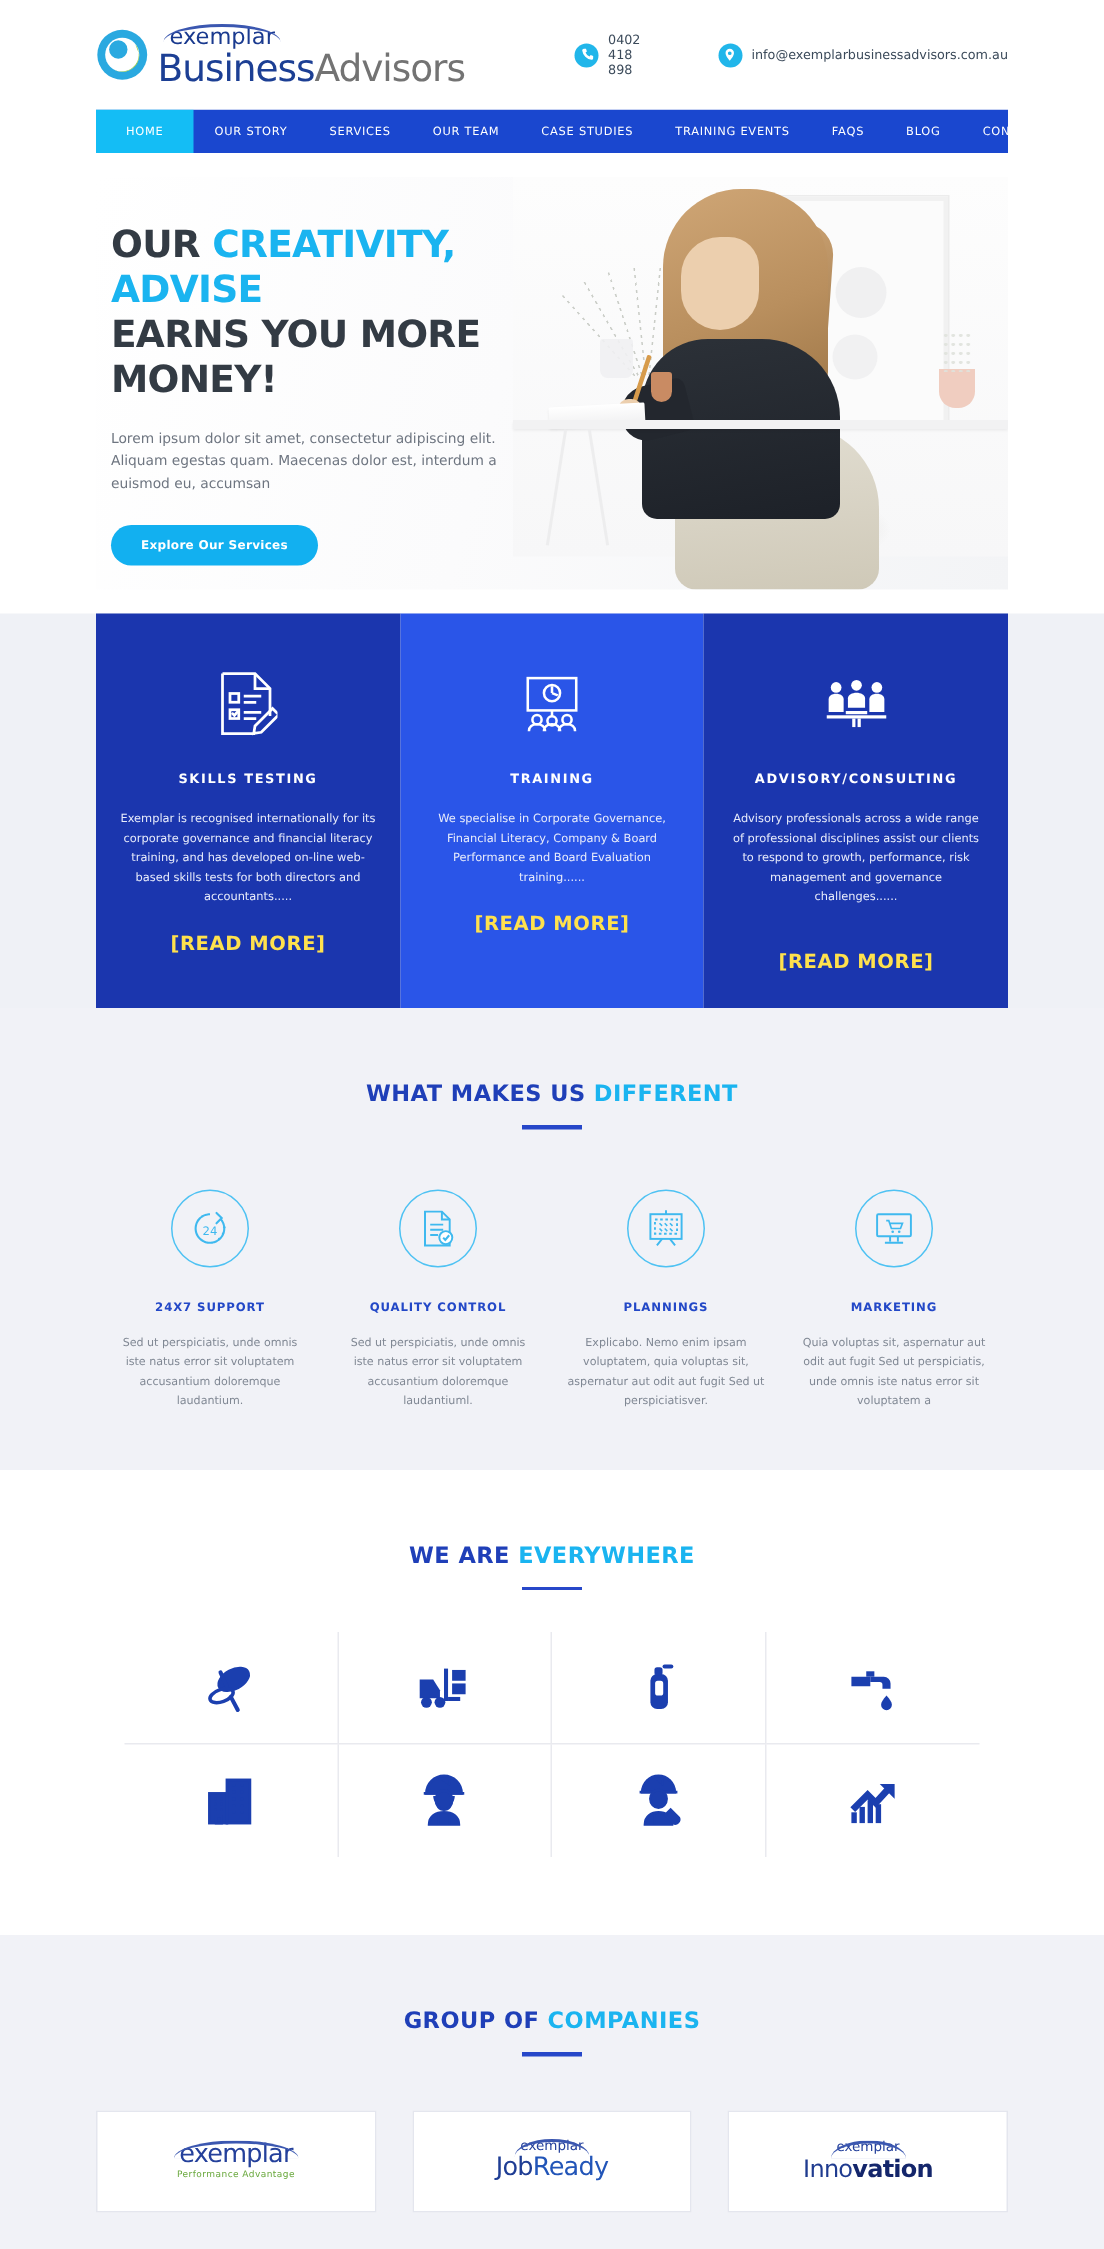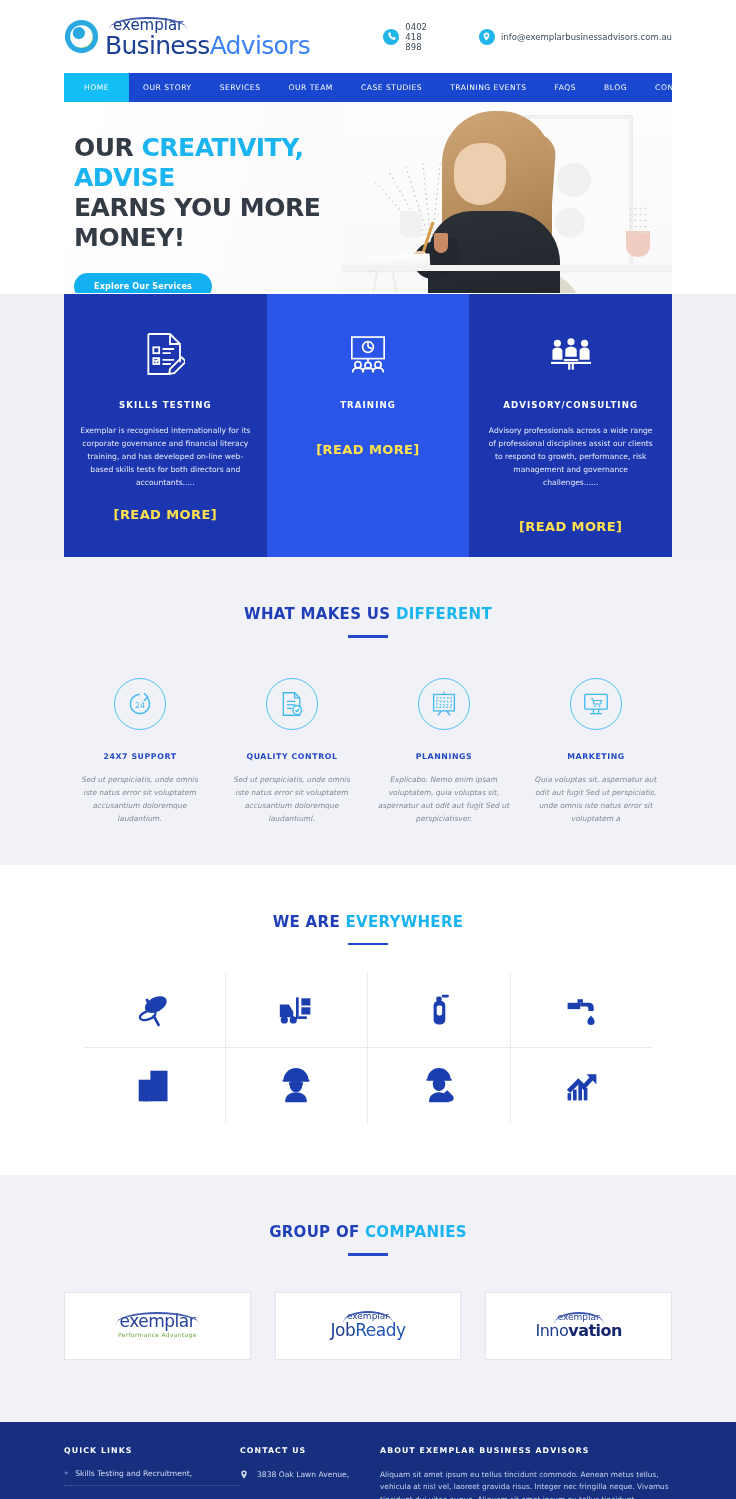--- a/index.html
+++ b/index.html
@@ -27,21 +27,21 @@
   .logo-exemplar {
     font-family:"DejaVu Sans", sans-serif;
     font-size:15px; color:#1a3a8f; letter-spacing:0px;
     margin-left:8px; display:block; line-height:14px; font-weight:400;
   }
   .logo-main {
     font-size:25px; line-height:26px; letter-spacing:-0.7px;
     font-family:"DejaVu Sans", sans-serif;
   }
   .logo-main .b1 { color:#1c3f94; }
-  .logo-main .b2 { color:#3b82f6; }
+  .logo-main .b2 { color:#737373; }
 
   .contactgrp { margin-left:auto; display:flex; align-items:center; gap:16px; }
   .cbit { display:flex; align-items:center; gap:6px;margin-left:36px; }
   .cbit .circ {
     width:16px; height:16px; border-radius:50%; background:#21b6ea;
     display:flex; align-items:center; justify-content:center; flex:none;
   }
   .cbit .circ svg { width:9px; height:9px; fill:#fff; }
   .cbit span { font-size:8.5px; color:#3b4a5a; font-family:"DejaVu Sans",sans-serif; }
 
@@ -55,21 +55,21 @@
     display:flex; align-items:center; justify-content:center;
     color:#ffffff; text-decoration:none;
     font-size:7.6px; font-weight:normal; letter-spacing:.5px;
     padding:0 14px; white-space:nowrap;
     font-family:"DejaVu Sans", sans-serif;
   }
   .nav a.active { background:#14bdf5; padding:0 20px; }
 
   
   .hero {
-    width:608px; margin:1px auto; height:190px; position:relative;
+    width:608px; margin:16px auto; height:275px; position:relative;
     background:linear-gradient(105deg,#ffffff 0%,#fbfbfc 45%,#f3f4f6 100%);
     overflow:hidden;
   }
   .hero-photo {
     position:absolute; right:0; top:0; width:330px; height:253px;
     background:
       radial-gradient(ellipse 60px 28px at 210px 235px, rgba(160,155,140,.25), transparent 70%),
       linear-gradient(180deg,#fdfdfd 0%,#f7f7f8 100%);
   }
   
@@ -183,21 +183,21 @@
   .feat { flex:1; text-align:center; padding:0 10px; }
   .feat .circ {
     width:52px; height:52px; border-radius:50%; border:1.5px solid #4ec2f3;
     margin:0 auto 22px; display:flex; align-items:center; justify-content:center;
   }
   .feat .circ svg { width:26px; height:26px; }
   .feat h4 {
     font-size:7.8px; font-weight:bold; letter-spacing:.6px; color:#2348c7;
     margin-bottom:12px; font-family:"DejaVu Sans", sans-serif;
   }
-  .feat p { font-size:7.4px; line-height:13px; color:#808894; font-family:"DejaVu Sans", sans-serif;font-style:italic; }
+  .feat p { font-size:7.4px; line-height:13px; color:#808894; font-family:"DejaVu Sans", sans-serif; }
 
   
   .everywhere-band { background:#ffffff; padding-bottom:52px; }
   .grid8 { width:570px; margin:28px auto 0; display:grid; grid-template-columns:repeat(4,1fr); }
   .gcell {
     height:75px; display:flex; align-items:center; justify-content:center;
     border-right:1px solid #e9eaef; border-bottom:1px solid #e9eaef;
   }
   .gcell:nth-child(4n) { border-right:none; }
   .gcell:nth-child(n+5) { border-bottom:none; }
@@ -337,20 +337,21 @@
       <div class="desk-leg1"></div>
       <div class="desk-leg2"></div>
       <div class="vase"></div>
     </div>
 
     <div class="hero-content">
       <h1 class="hero-h1">
         <span>OUR </span><span class="accent">CREATIVITY, ADVISE</span><br>
         <span>EARNS YOU MORE MONEY!</span>
       </h1>
+      <p class="hero-p">Lorem ipsum dolor sit amet, consectetur adipiscing elit. Aliquam egestas quam. Maecenas dolor est, interdum a euismod eu, accumsan</p>
       <button class="hero-btn">Explore Our Services</button>
       
     </div>
   </div>
 
   <div class="cards-band">
     <div class="cards" id="cards">
         <div class="card c1"><div class="ico">
             <svg viewBox="0 0 48 52" fill="none" stroke="#fff" stroke-width="2.2">
               <path d="M4 2h26l12 12v22"></path>
@@ -367,21 +368,21 @@
             <svg viewBox="0 0 52 48" fill="none" stroke="#fff" stroke-width="2.2">
               <rect x="5" y="2" width="42" height="28"></rect>
               <circle cx="26" cy="15" r="7"></circle>
               <path d="M26 15 L26 9 M26 15 L31 17"></path>
               <path d="M26 30 v5"></path>
               <circle cx="13" cy="38" r="4"></circle>
               <circle cx="26" cy="39" r="4"></circle>
               <circle cx="39" cy="38" r="4"></circle>
               <path d="M6 48c0-4 3-6 7-6s7 2 7 6M19 48c0-4 3-6 7-6s7 2 7 6M32 48c0-4 3-6 7-6s7 2 7 6"></path>
             </svg>
-          </div><h3>TRAINING</h3><a href="#" class="rm">[READ MORE]</a></div>
+          </div><h3>TRAINING</h3><p>We specialise in Corporate Governance, Financial Literacy, Company &amp; Board Performance and Board Evaluation training......</p><a href="#" class="rm">[READ MORE]</a></div>
         <div class="card c3"><div class="ico">
             <svg viewBox="0 0 56 44" fill="#fff">
               <circle cx="9" cy="7" r="5"></circle>
               <path d="M2 30V18c0-3 3-5 7-5s7 2 7 5v12z"></path>
               <circle cx="28" cy="5" r="5"></circle>
               <path d="M20 26V17c0-3 4-5 8-5s8 2 8 5v9z"></path>
               <circle cx="47" cy="7" r="5"></circle>
               <path d="M40 30V18c0-3 3-5 7-5s7 2 7 5v12z"></path>
               <rect x="18" y="29" width="20" height="3"></rect>
               <rect x="0" y="33" width="56" height="3"></rect>

